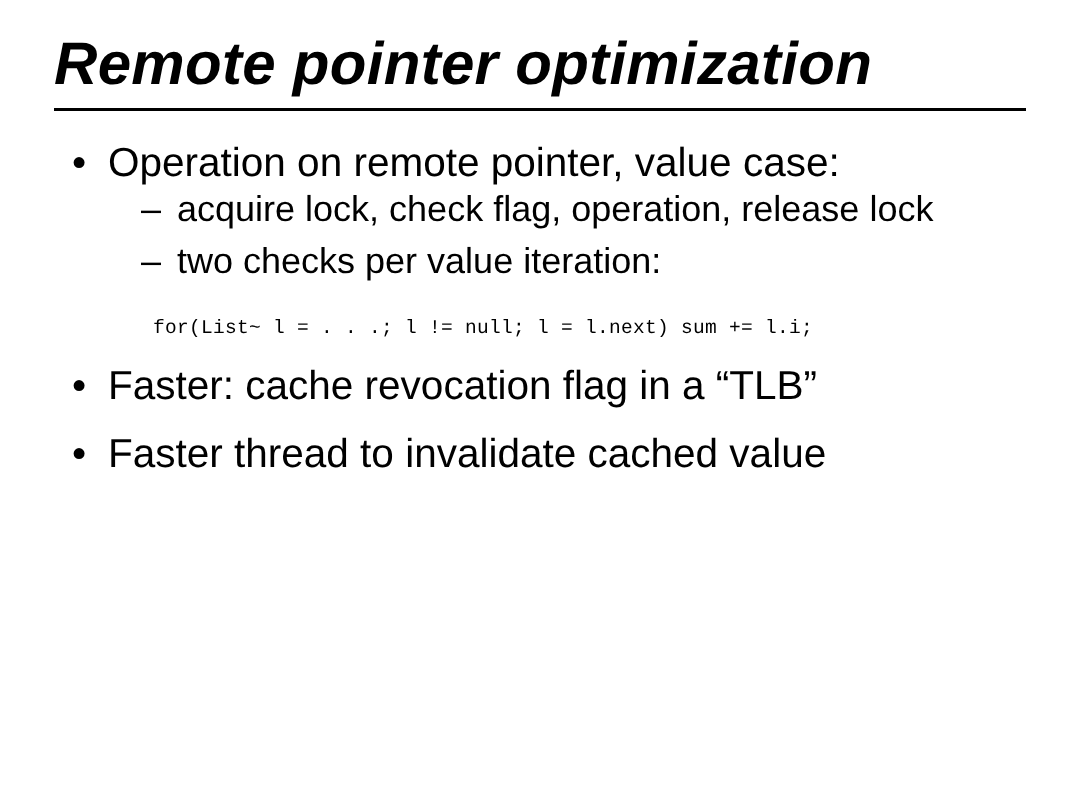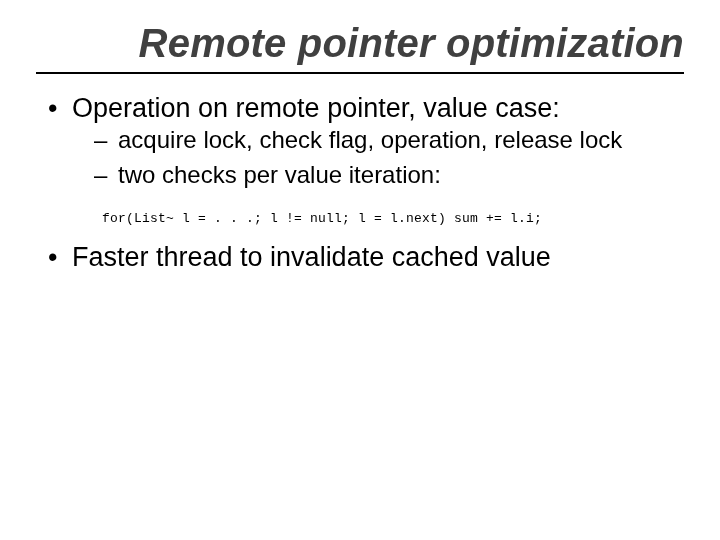--- a/index.html
+++ b/index.html
@@ -2,25 +2,24 @@
 <html><head>
 <meta charset="utf-8">
 <style>
   * { margin: 0; padding: 0; box-sizing: border-box; }
   html, body { width: 720px; height: 540px; background: #fff; font-family: Verdana, Geneva, sans-serif; color: #000; }
   .slide { width: 720px; height: 540px; padding: 22px 36px 0 36px; }
   .title {
     font-weight: bold;
     font-style: italic;
     font-size: 40px;
-    color: #404040;
+    color: #000000;
     letter-spacing: 0.2px;
     line-height: 1.05;
     padding-bottom: 6px;
-    text-align: right;
   }
   .rule {
     height: 2px;
     background: #000;
     width: 100%;
     margin-top: 2px;
     margin-bottom: 18px;
   }
   .content { padding-left: 6px; }
   ul.bullets { list-style: none; }
@@ -76,17 +75,20 @@
           <li>
             <span>acquire lock, check flag, operation, release lock</span>
           </li>
           <li>
             <span>two checks per value iteration:</span>
           </li>
         </ul>
         <div class="code-line">for(List~ l = . . .; l != null; l = l.next) sum += l.i;</div>
       </li>
       <li>
+        <span>Faster: cache revocation flag in a “TLB”</span>
+      </li>
+      <li>
         <span>Faster thread to invalidate cached value</span>
       </li>
     </ul>
   </div>
 </div>
 
 </body></html>

